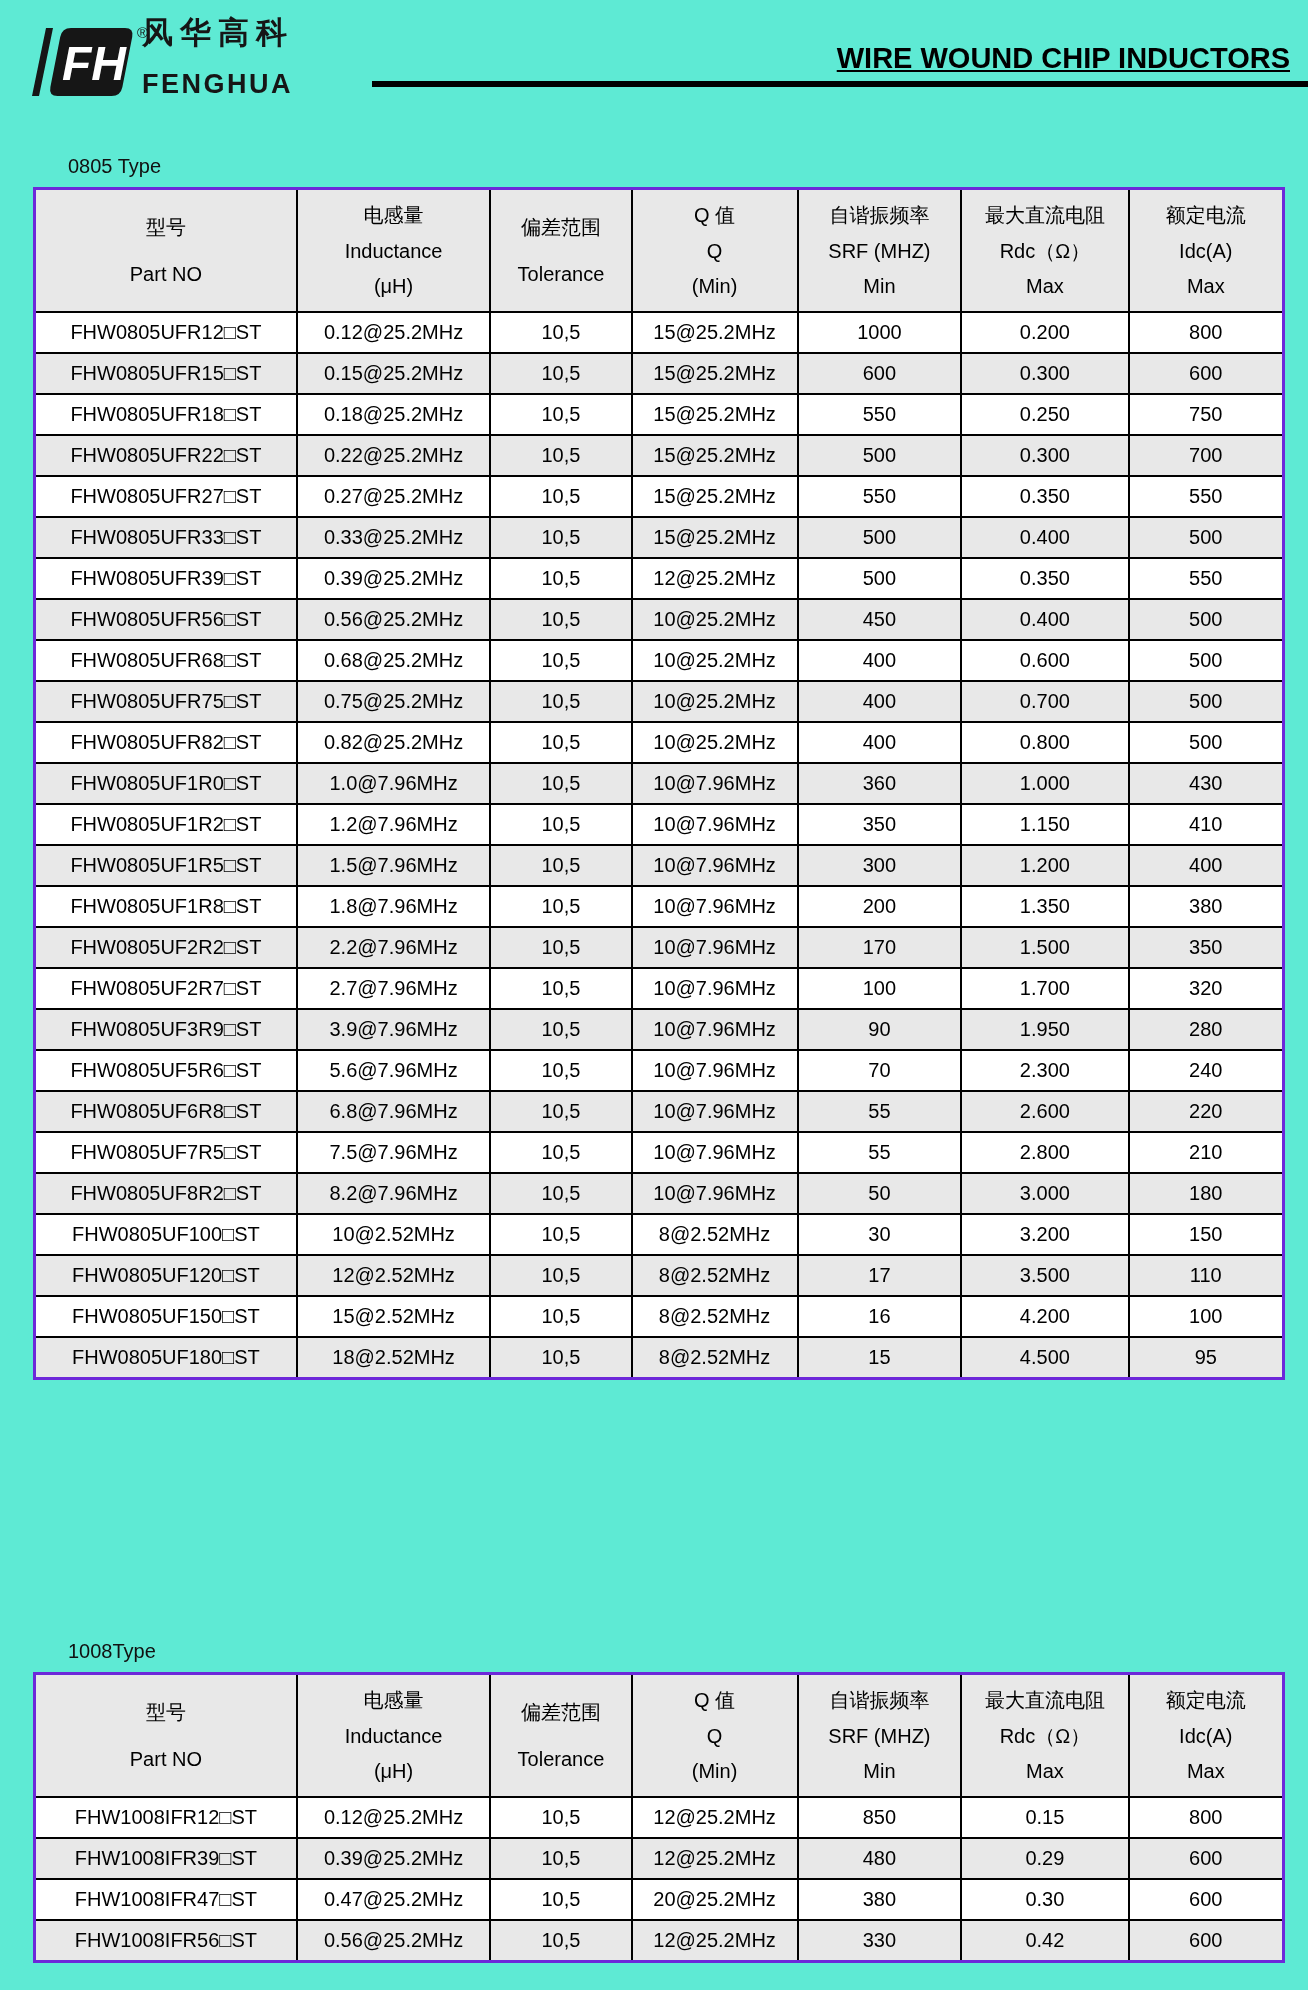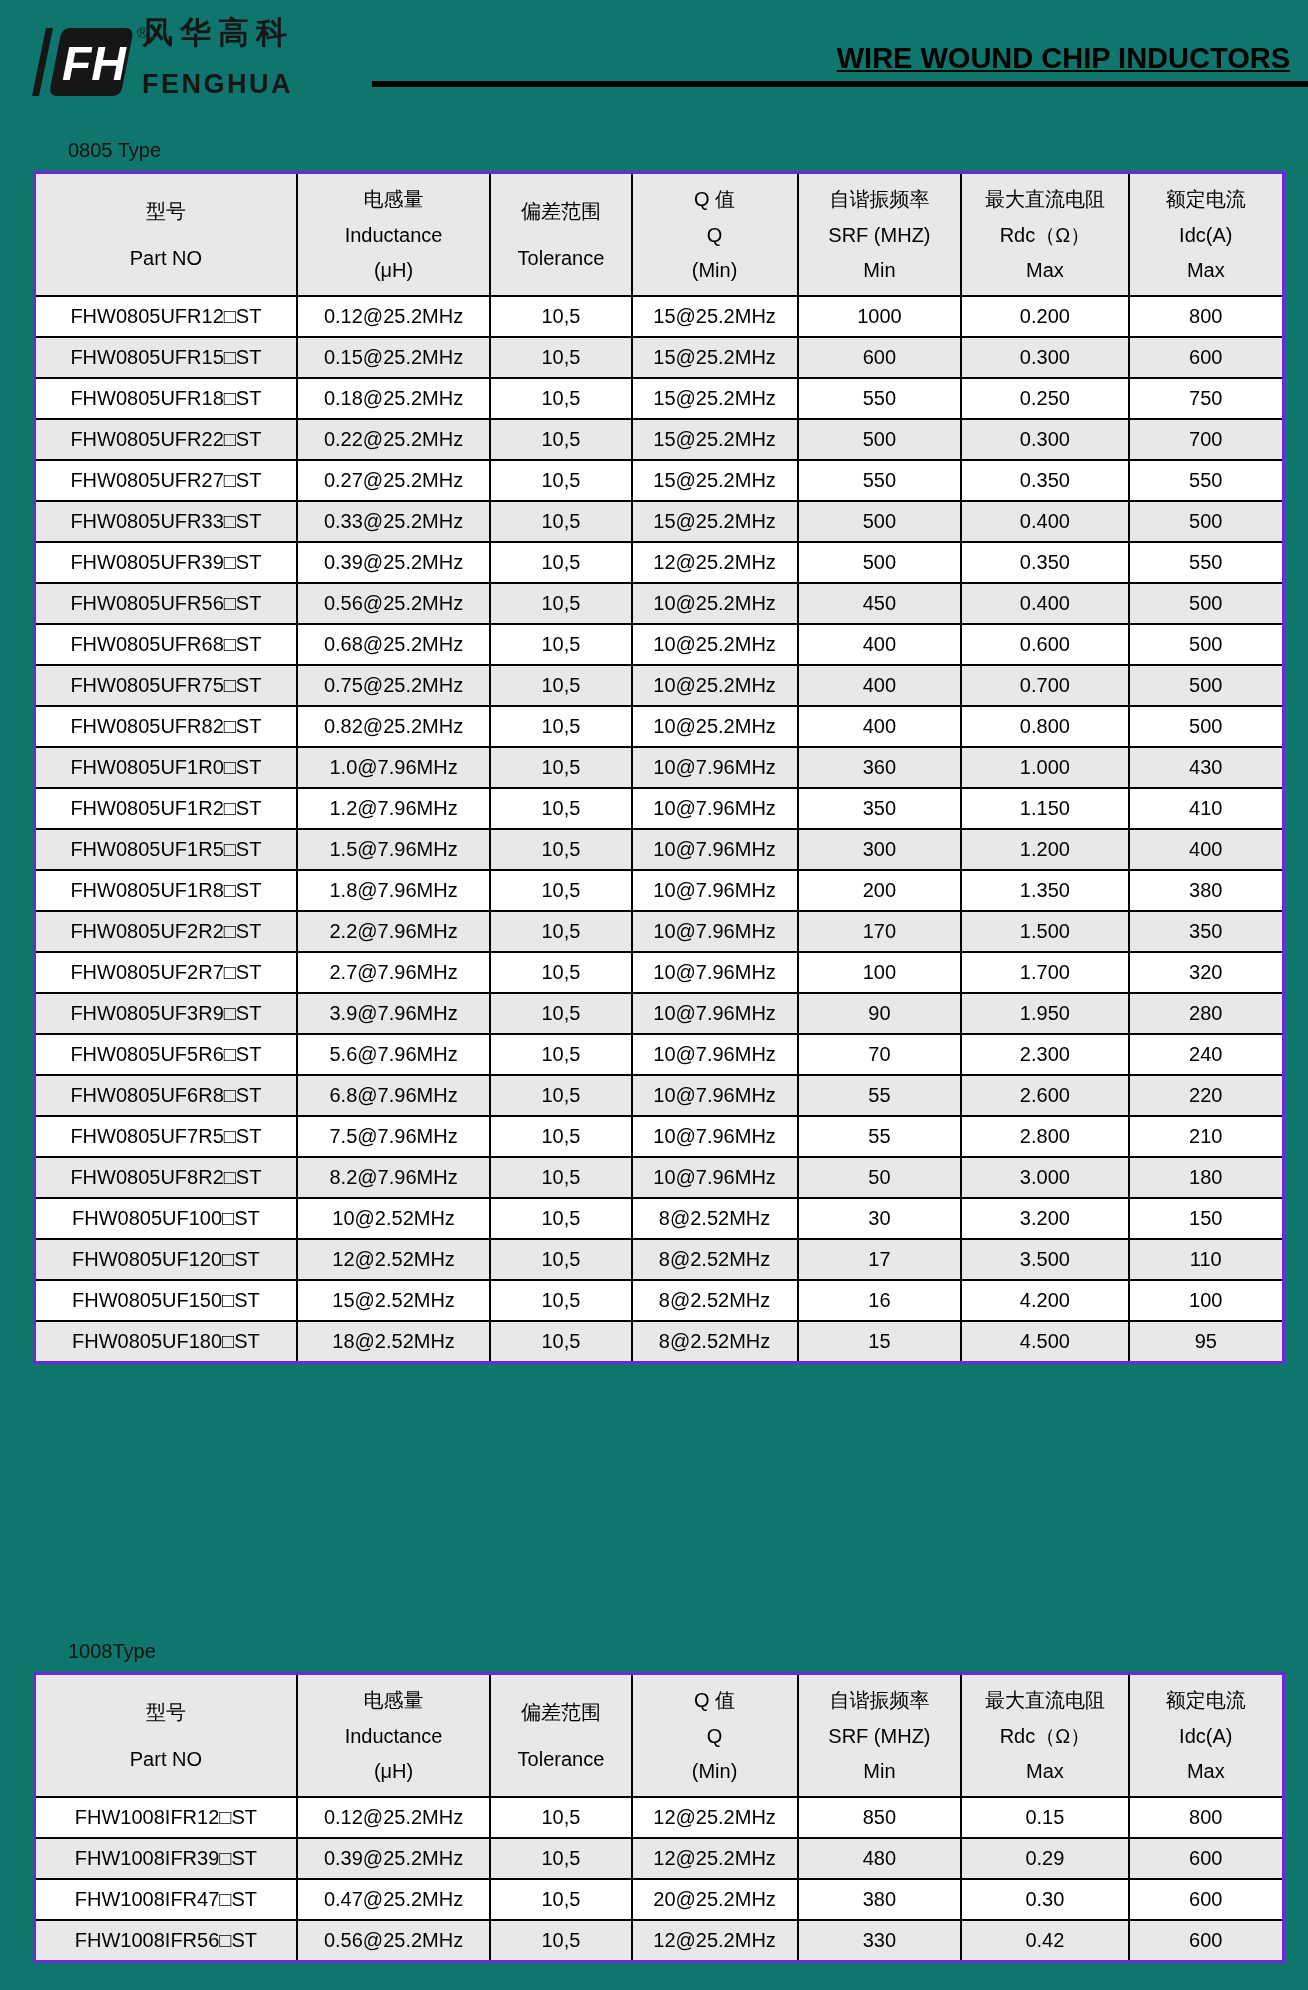--- a/index.html
+++ b/index.html
@@ -1,37 +1,37 @@
 <!DOCTYPE html>
 <html><head>
 <meta charset="utf-8">
 <style>
   * { margin:0; padding:0; box-sizing:border-box; }
   html,body { background:#ffffff; }
   .page {
     position:relative;
     width:1308px;
     height:1990px;
-    background:#0f766e;
+    background:#5eead4;
     font-family:"Liberation Sans","DejaVu Sans",sans-serif;
     color:#000;
     overflow:hidden;
   }
 
   
   .logo-mark { position:absolute; left:16px; top:20px; width:136px; height:80px; }
   .logo-text { position:absolute; left:142px; top:17px; }
   .logo-cn   { font-size:31px; font-weight:bold; letter-spacing:7px; line-height:1; color:#161616; white-space:nowrap; }
   .logo-en   { font-size:27px; font-weight:bold; letter-spacing:2.5px; line-height:1; margin-top:23px; color:#161616; }
   .doc-title { position:absolute; top:42px; right:18px; font-size:29px; font-weight:bold; white-space:nowrap;text-decoration:underline; }
   .hdr-rule  { position:absolute; top:81px; left:372px; right:0; height:6px; background:#000; }
 
   
   .section { position:absolute; left:33px; width:1252px; }
-  .section.s0 { top:139px; }
+  .section.s0 { top:155px; }
   .section.s1 { top:1640px; }
   .section-label { margin:0 0 10px 35px; font-size:20px; line-height:22px; color:#111; }
 
   table.spec-table {
     width:100%;
     border-collapse:collapse;
     table-layout:fixed;
     border:3px solid #6d28d9;
   }
   .spec-table th, .spec-table td {

